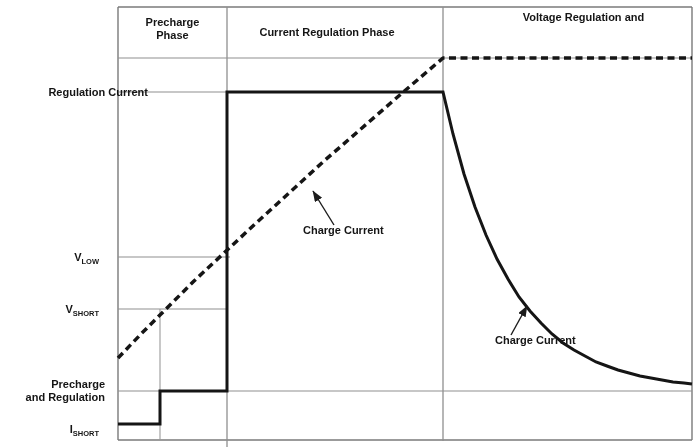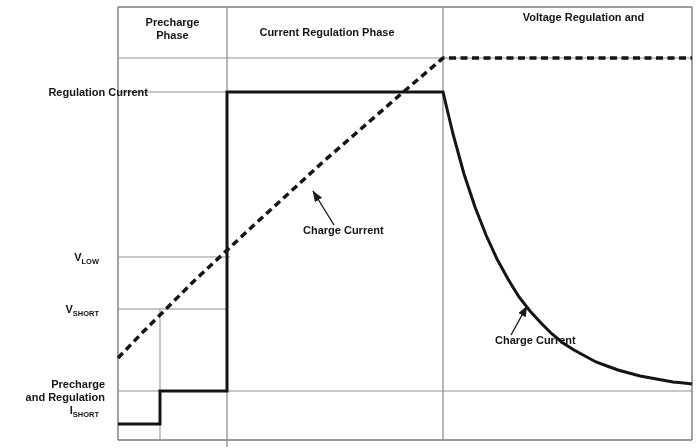--- a/index.html
+++ b/index.html
@@ -13,21 +13,21 @@
   .vcenter{transform:translateY(-50%);}
   .rightalign{text-align:right;}
   .center{text-align:center;}
   sub{font-size:7.5px;line-height:0;}
   
   #lab-regv{top:58px;right:588px;}
   #lab-regc{top:92px;right:552px;}
   #lab-vlow{top:257px;right:601px;}
   #lab-vshort{top:309px;right:601px;}
   #lab-pre{top:391px;right:595px;}
-  #lab-ishort{top:410px;right:601px;}
+  #lab-ishort{top:429px;right:601px;}
   
   #ph1{left:118px;top:16px;width:109px;}
   #ph2{left:227px;top:26px;width:200px;}
   #ph3{left:443px;top:11px;width:281px;}
   
   #ann-cv{left:303px;top:224px;}
   #ann-cc{left:495px;top:334px;}
 </style>
 </head>
 <body>

